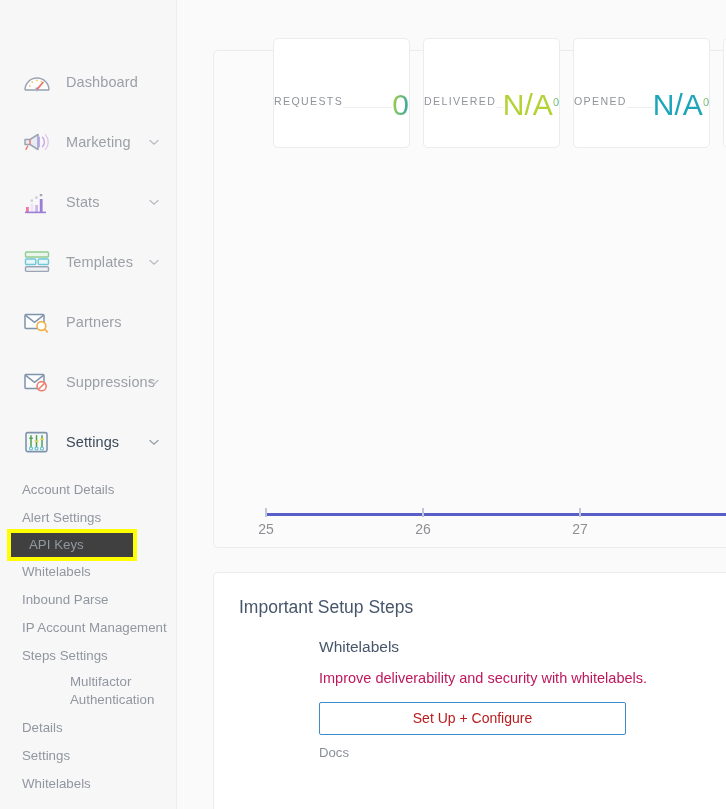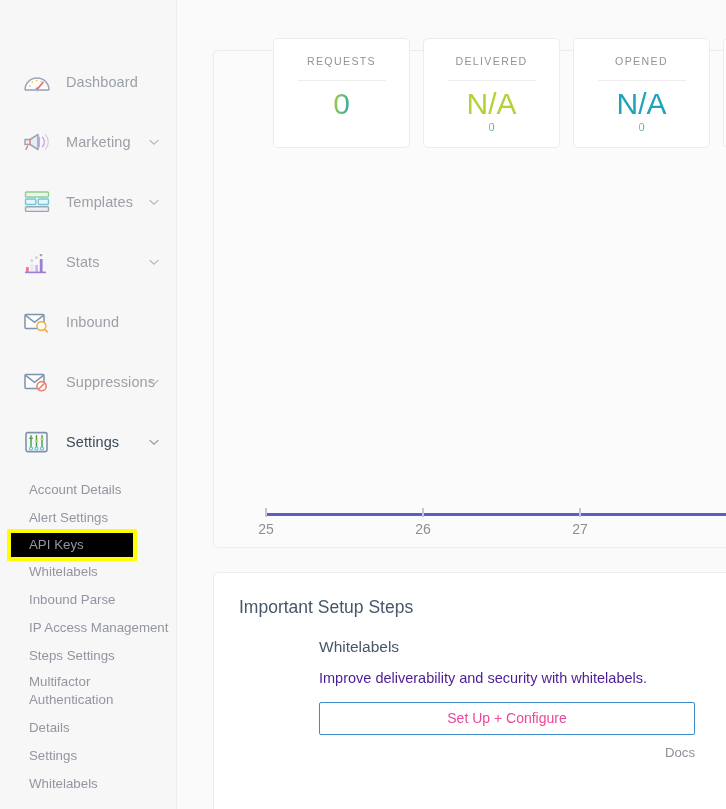--- a/index.html
+++ b/index.html
@@ -48,42 +48,43 @@
     margin-top: -3px;
     width: 8px; height: 8px;
   }
   .chev svg { display: block; }
 
   
   .subnav { padding: 4px 0 0 0; }
   .sub-item {
     height: 28px;
     display: flex; align-items: center;
-    padding-left: 29px;
+    padding-left: 22px;
     font-size: 13.3px;
     color: #9196a0;
     cursor: pointer;
     position: relative;
     line-height: 1.35;
   }
   .sub-item.twoline {
     height: 44px;
     align-items: center;
     padding-right: 46px;
     display: block;
     padding-top: 3px;
+    margin-left: 48px;
   }
   .sub-item.highlight {
     outline: 4px solid #ffff00;
     outline-offset: -1px;
     width: 124px;
     margin-left: 10px;
     padding-left: 19px;
     height: 26px;
-    background: #000000;
+    background: #404040;
   }
 
   
   .main {
     flex: 1 1 auto;
     position: relative;
     background: #fafafa;
     height: 809px;
     overflow: hidden;
   }
@@ -124,21 +125,21 @@
     position: absolute;
     left: 96px; top: 38px;
     display: flex;
     gap: 13px;
   }
   .stat-card {
     width: 137px; height: 110px;
     background: #ffffff;
     border: 1px solid #ececec;
     border-radius: 5px;
-    display: flex; flex-direction: column;
+    display: flex; flex-direction: row;
     align-items: center;
     padding-top: 16px;
     position: relative;
     overflow: hidden;
   }
   .stat-title {
     font-size: 10.6px;
     letter-spacing: 1.35px;
     color: #8f9399;
     font-weight: 400;
@@ -186,42 +187,42 @@
     font-weight: 400;
   }
   .setup-body { margin: 20px 0 0 105px; width: 376px; }
   .setup-sub {
     font-size: 15.5px;
     color: #47566a;
     font-weight: 400;
   }
   .setup-desc {
     font-size: 14.5px;
-    color: #4c1d95;
+    color: #be185d;
     line-height: 1.62;
     margin-top: 11px;
     width: 330px;
   }
   .setup-btn {
     display: block;
-    width: 376px; height: 33px;
+    width: 307px; height: 33px;
     margin-top: 12px;
     border: 1px solid #3f8ccb;
     border-radius: 2px;
     background: #ffffff;
-    color: #ec4899;
+    color: #b91c1c;
     font-size: 14px;
     font-family: "Liberation Sans", sans-serif;
     cursor: pointer;
     line-height: 31px;
     text-align: center;
   }
   .setup-docs {
     display: block;
-    text-align: right;
+    text-align: left;
     width: 376px;
     margin-top: 10px;
     font-size: 13.2px;
     color: #8b9098;
     text-decoration: none;
     cursor: pointer;
   }
 </style>
 </head>
 <body>
@@ -263,65 +264,65 @@
         <span class="chev">
           <svg width="10" height="7" viewBox="0 0 10 7">
               <path d="M1 1.5 5 5.2 9 1.5" stroke="#b9bcc2" stroke-width="1.3" fill="none" stroke-linecap="round"></path>
             </svg>
         </span>
       </div>
 
       <div class="nav-item">
         <span class="nav-icon">
           <svg width="26" height="24" viewBox="0 0 26 24">
-            <rect x="1.5" y="2" width="23" height="5" rx="1" fill="#eaf6ea" stroke="#92cc92" stroke-width="1.4"></rect>
-            <rect x="1.5" y="9" width="10.3" height="5.5" rx="1" fill="#e8f7fa" stroke="#6fc7d8" stroke-width="1.4"></rect>
-            <rect x="14.2" y="9" width="10.3" height="5.5" rx="1" fill="#e8f7fa" stroke="#6fc7d8" stroke-width="1.4"></rect>
-            <rect x="1.5" y="16.8" width="23" height="4.6" rx="1" fill="#eef0f3" stroke="#9aa6b5" stroke-width="1.4"></rect>
-          </svg>
-        </span>
-        <span class="nav-label">Templates</span>
-        <span class="chev">
-          <svg width="10" height="7" viewBox="0 0 10 7">
-              <path d="M1 1.5 5 5.2 9 1.5" stroke="#b9bcc2" stroke-width="1.3" fill="none" stroke-linecap="round"></path>
-            </svg>
-        </span>
-      </div>
-
-      <div class="nav-item">
-        <span class="nav-icon">
-          <svg width="26" height="24" viewBox="0 0 26 24">
             <rect x="2" y="17" width="2.8" height="5" fill="#f075a8"></rect>
             <rect x="6.6" y="13.5" width="2.8" height="8.5" fill="#efe3f7"></rect>
             <rect x="11.2" y="15" width="2.8" height="7" fill="#cdb6e8"></rect>
             <rect x="15.8" y="9" width="2.8" height="13" fill="#9b7fd4"></rect>
             <rect x="6.6" y="9.5" width="2.4" height="2.2" fill="#c9ccd4"></rect>
             <rect x="11.2" y="6.5" width="2.4" height="2.2" fill="#c9ccd4"></rect>
             <rect x="15.8" y="4" width="2.4" height="2.2" fill="#9fa5b0"></rect>
             <rect x="1" y="21.6" width="21" height="1.6" fill="#9b7fd4"></rect>
           </svg>
         </span>
         <span class="nav-label">Stats</span>
         <span class="chev">
           <svg width="10" height="7" viewBox="0 0 10 7">
               <path d="M1 1.5 5 5.2 9 1.5" stroke="#b9bcc2" stroke-width="1.3" fill="none" stroke-linecap="round"></path>
             </svg>
         </span>
       </div>
 
       <div class="nav-item">
         <span class="nav-icon">
+          <svg width="26" height="24" viewBox="0 0 26 24">
+            <rect x="1.5" y="2" width="23" height="5" rx="1" fill="#eaf6ea" stroke="#92cc92" stroke-width="1.4"></rect>
+            <rect x="1.5" y="9" width="10.3" height="5.5" rx="1" fill="#e8f7fa" stroke="#6fc7d8" stroke-width="1.4"></rect>
+            <rect x="14.2" y="9" width="10.3" height="5.5" rx="1" fill="#e8f7fa" stroke="#6fc7d8" stroke-width="1.4"></rect>
+            <rect x="1.5" y="16.8" width="23" height="4.6" rx="1" fill="#eef0f3" stroke="#9aa6b5" stroke-width="1.4"></rect>
+          </svg>
+        </span>
+        <span class="nav-label">Templates</span>
+        <span class="chev">
+          <svg width="10" height="7" viewBox="0 0 10 7">
+              <path d="M1 1.5 5 5.2 9 1.5" stroke="#b9bcc2" stroke-width="1.3" fill="none" stroke-linecap="round"></path>
+            </svg>
+        </span>
+      </div>
+
+      <div class="nav-item">
+        <span class="nav-icon">
           <svg width="28" height="24" viewBox="0 0 28 24">
             <rect x="2" y="4.5" width="19" height="14" rx="1" fill="#fdfdfd" stroke="#7f93ab" stroke-width="1.5"></rect>
             <path d="M2.6 5.4 11.5 12.4 20.4 5.4" fill="none" stroke="#7f93ab" stroke-width="1.5"></path>
             <circle cx="18.4" cy="16" r="4.4" fill="#fff" stroke="#f0b24a" stroke-width="1.6"></circle>
             <path d="M21.6 19.2 24.3 21.8" stroke="#f0b24a" stroke-width="1.8" stroke-linecap="round"></path>
           </svg>
         </span>
-        <span class="nav-label">Inbound</span>
+        <span class="nav-label">Partners</span>
       </div>
 
       <div class="nav-item">
         <span class="nav-icon">
           <svg width="28" height="24" viewBox="0 0 28 24">
             <rect x="2" y="4.5" width="19" height="14" rx="1" fill="#fdfdfd" stroke="#7f93ab" stroke-width="1.5"></rect>
             <path d="M2.6 5.4 11.5 12.4 20.4 5.4" fill="none" stroke="#7f93ab" stroke-width="1.5"></path>
             <circle cx="18.6" cy="16.2" r="4.6" fill="#fff" stroke="#ef7f6f" stroke-width="1.6"></circle>
             <path d="M15.5 19.3 21.7 13.1" stroke="#ef7f6f" stroke-width="1.6" stroke-linecap="round"></path>
           </svg>
@@ -355,21 +356,21 @@
         </span>
       </div>
     </div>
 
     <div class="subnav">
       <div class="sub-item">Account Details</div>
       <div class="sub-item">Alert Settings</div>
       <div class="sub-item highlight">API Keys</div>
       <div class="sub-item">Whitelabels</div>
       <div class="sub-item">Inbound Parse</div>
-      <div class="sub-item">IP Access Management</div>
+      <div class="sub-item">IP Account Management</div>
       <div class="sub-item">Steps Settings</div>
       <div class="sub-item twoline">Multifactor Authentication</div>
       <div class="sub-item">Details</div>
       <div class="sub-item">Settings</div>
       <div class="sub-item">Whitelabels</div>
     </div>
   </nav>
 
   <main class="main">
 

